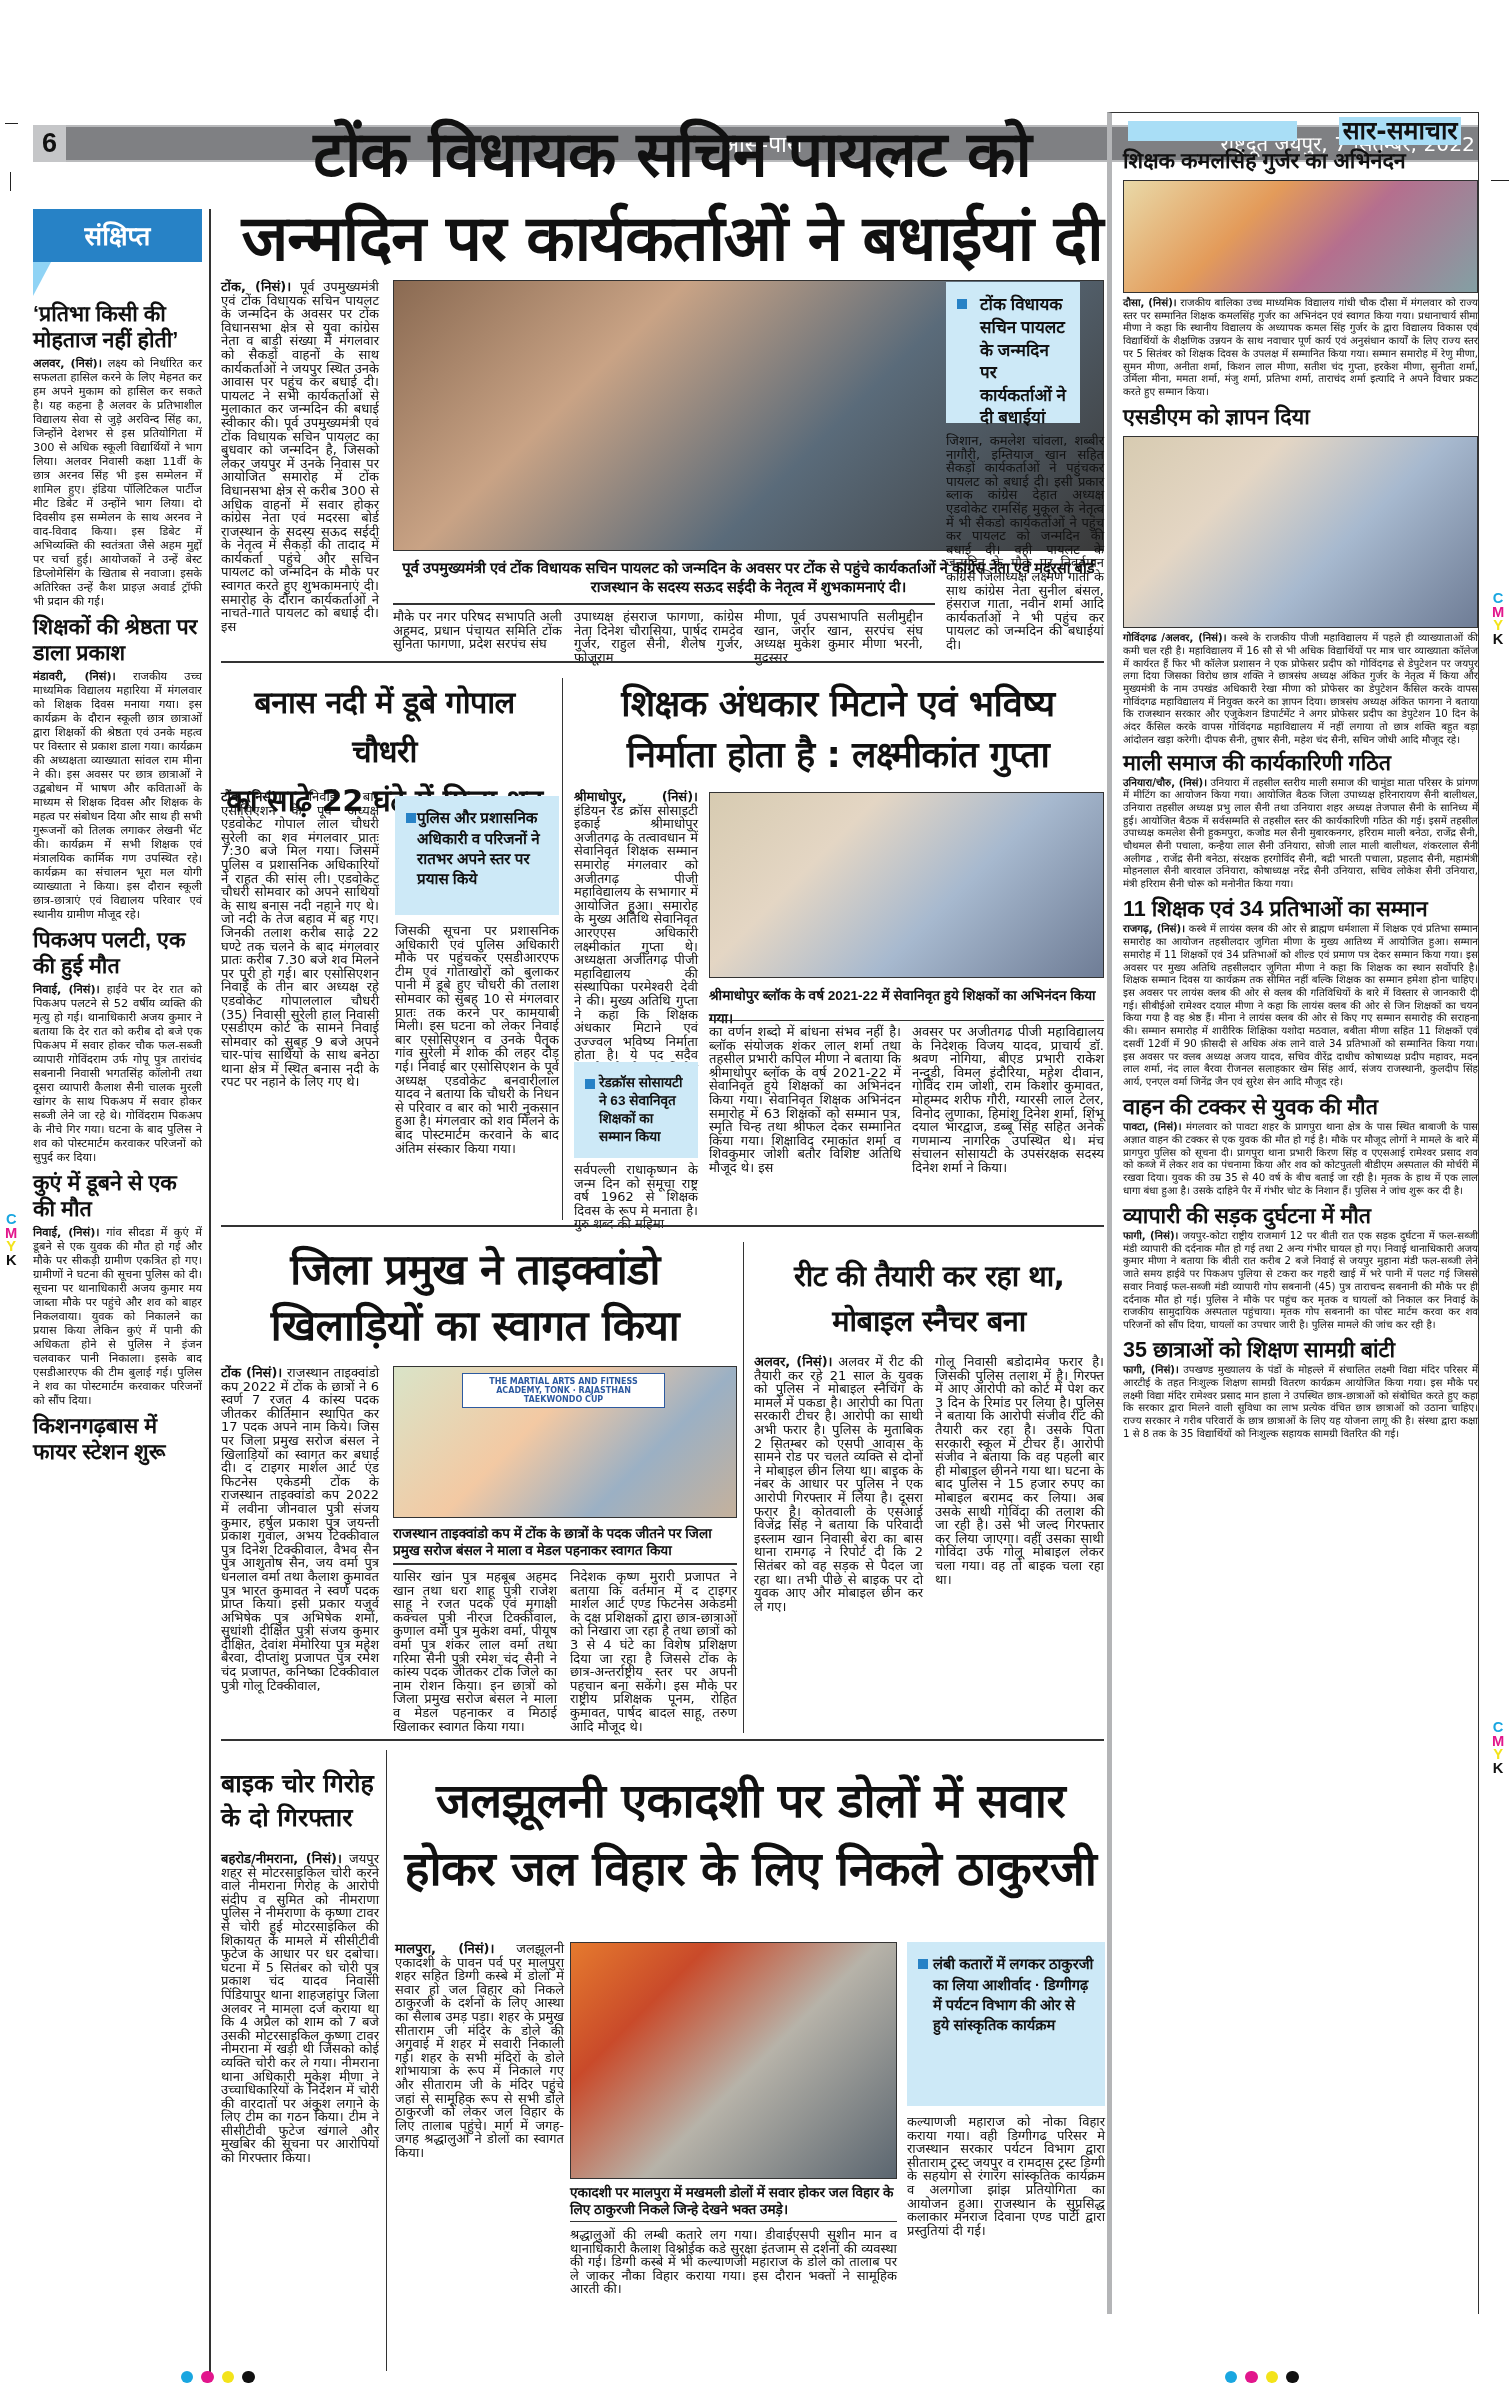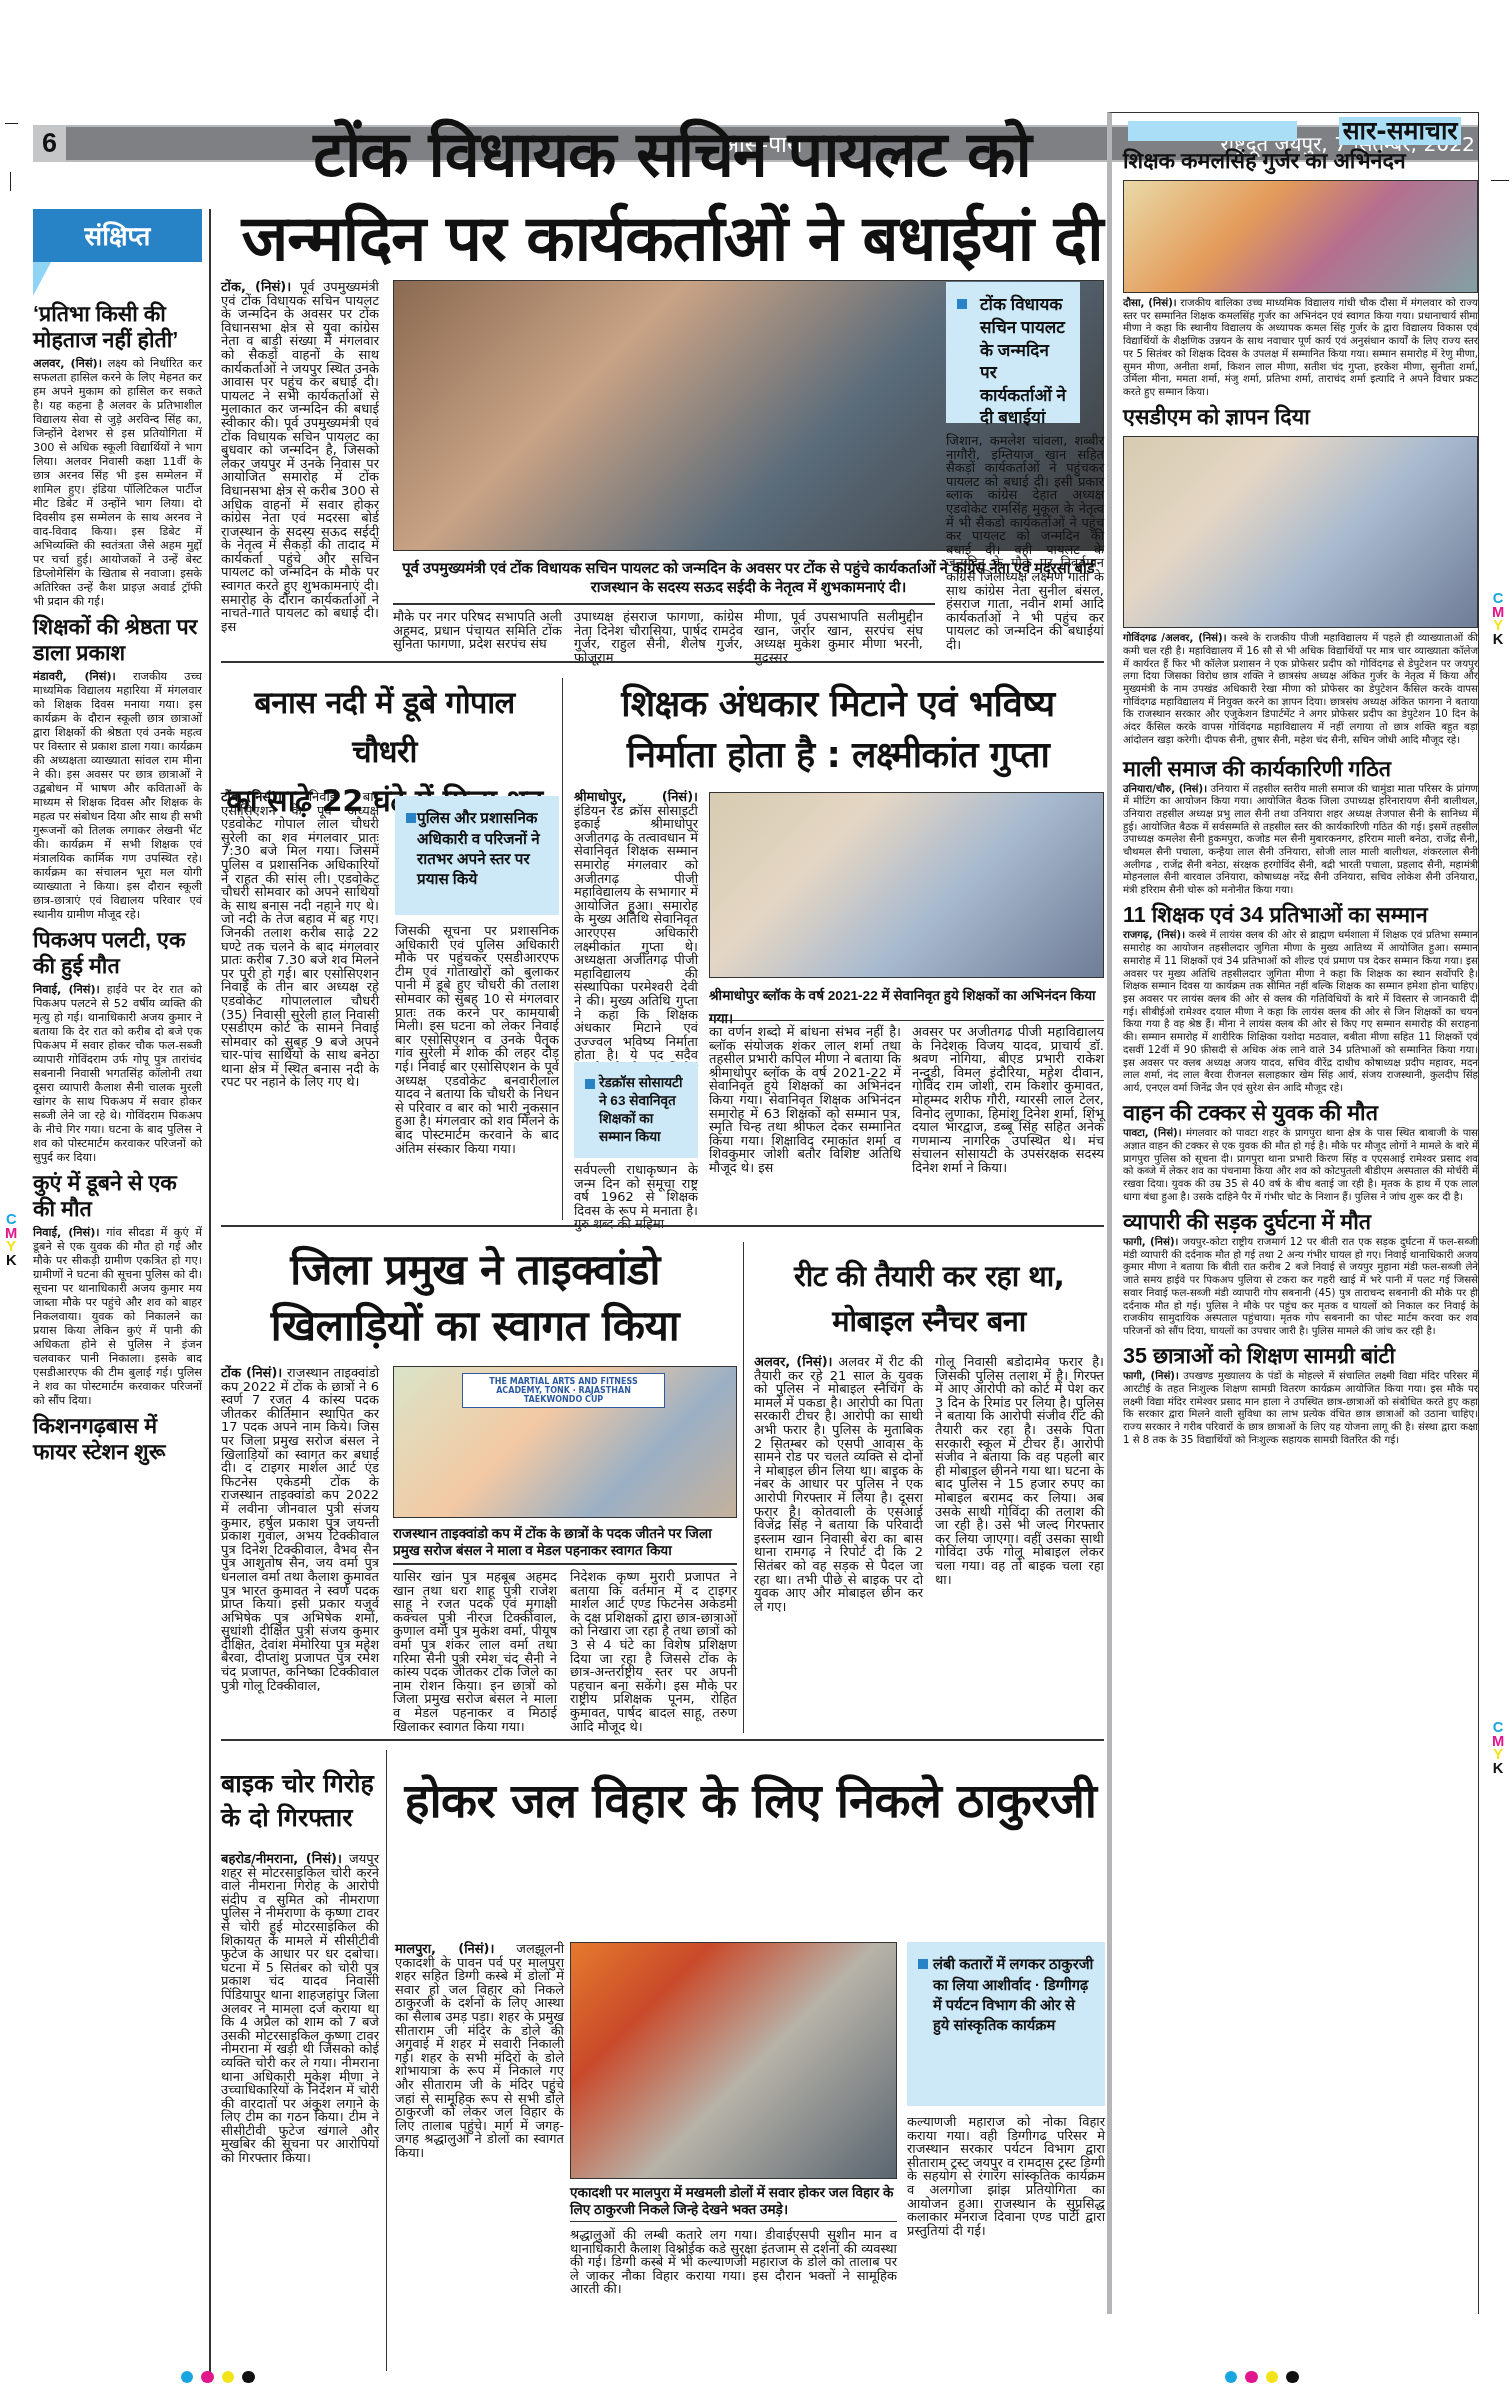--- a/index.html
+++ b/index.html
@@ -153,20 +153,21 @@
 <div class="abs hrule" style="left:221px;top:1739px;width:883px;"></div>
 
 <div class="abs" style="left:221px;top:1767px;width:158px;font-size:25px;font-weight:bold;line-height:34px;font-family:'DejaVu Sans',sans-serif;">
   <div>बाइक चोर गिरोह</div>
   <div>के दो गिरफ्तार</div>
 </div>
 <div class="abs body" style="left:221px;top:1852px;width:158px;"><b>बहरोड/नीमराना, (निसं)।</b> <span>जयपुर शहर से मोटरसाइकिल चोरी करने वाले नीमराना गिरोह के आरोपी संदीप व सुमित को नीमराणा पुलिस ने नीमराणा के कृष्णा टावर से चोरी हुई मोटरसाइकिल की शिकायत के मामले में सीसीटीवी फुटेज के आधार पर धर दबोचा। घटना में 5 सितंबर को चोरी पुत्र प्रकाश चंद यादव निवासी पिंडियापुर थाना शाहजहांपुर जिला अलवर ने मामला दर्ज कराया था कि 4 अप्रैल को शाम को 7 बजे उसकी मोटरसाइकिल कृष्णा टावर नीमराना में खड़ी थी जिसको कोई व्यक्ति चोरी कर ले गया। नीमराना थाना अधिकारी मुकेश मीणा ने उच्चाधिकारियों के निर्देशन में चोरी की वारदातों पर अंकुश लगाने के लिए टीम का गठन किया। टीम ने सीसीटीवी फुटेज खंगाले और मुखबिर की सूचना पर आरोपियों को गिरफ्तार किया।</span></div>
 <div class="abs vrule" style="left:386px;top:1750px;height:621px;width:1.1px;"></div>
 
 <div class="abs sub-head" style="left:395px;top:1767px;width:711px;font-size:47px;line-height:68px;">
+  <div>जलझूलनी एकादशी पर डोलों में सवार</div>
   <div>होकर जल विहार के लिए निकले ठाकुरजी</div>
 </div>
 <div class="abs body" style="left:395px;top:1942px;width:169px;"><b>मालपुरा, (निसं)।</b> <span>जलझूलनी एकादशी के पावन पर्व पर मालपुरा शहर सहित डिग्गी कस्बे में डोलों में सवार हो जल विहार को निकले ठाकुरजी के दर्शनों के लिए आस्था का सैलाब उमड़ पड़ा। शहर के प्रमुख सीताराम जी मंदिर के डोले की अगुवाई में शहर में सवारी निकाली गई। शहर के सभी मंदिरों के डोले शोभायात्रा के रूप में निकाले गए और सीताराम जी के मंदिर पहुंचे जहां से सामूहिक रूप से सभी डोले ठाकुरजी को लेकर जल विहार के लिए तालाब पहुंचे। मार्ग में जगह-जगह श्रद्धालुओं ने डोलों का स्वागत किया।</span></div>
 <div class="abs photo proc" style="left:570px;top:1942px;width:327px;height:237px;"></div>
 <div class="abs caption" style="left:570px;top:2184px;width:327px;font-size:13.6px;line-height:17px;">एकादशी पर मालपुरा में मखमली डोलों में सवार होकर जल विहार के लिए ठाकुरजी निकले जिन्हे देखने भक्त उमड़े।</div>
 <div class="abs hrule" style="left:570px;top:2221px;width:327px;height:1.1px;"></div>
 <div class="abs body" style="left:570px;top:2228px;width:327px;">श्रद्धालुओं की लम्बी कतारे लग गया। डीवाईएसपी सुशीन मान व थानाधिकारी कैलाश विश्नोईक कडे सुरक्षा इंतजाम से दर्शनों की व्यवस्था की गई। डिग्गी कस्बे में भी कल्याणजी महाराज के डोले को तालाब पर ले जाकर नौका विहार कराया गया। इस दौरान भक्तों ने सामूहिक आरती की।</div>
 <div class="callout" style="left:907px;top:1942px;width:198px;height:164px;padding-left:26px;">
   <div class="sq"></div>
   <div class="txt" style="font-size:14.7px;line-height:20.3px;">लंबी कतारों में लगकर ठाकुरजी का लिया आशीर्वाद · डिग्गीगढ़ में पर्यटन विभाग की ओर से हुये सांस्कृतिक कार्यक्रम</div>
@@ -182,21 +183,21 @@
   <div>
     <div class="rc-head">शिक्षक कमलसिंह गुर्जर का अभिनंदन</div>
     <div class="photo group" style="height:113px;margin:4.5px 0;"></div>
     <div class="rc-body"><b>दौसा, (निसं)।</b> <span>राजकीय बालिका उच्च माध्यमिक विद्यालय गांधी चौक दौसा में मंगलवार को राज्य स्तर पर सम्मानित शिक्षक कमलसिंह गुर्जर का अभिनंदन एवं स्वागत किया गया। प्रधानाचार्य सीमा मीणा ने कहा कि स्थानीय विद्यालय के अध्यापक कमल सिंह गुर्जर के द्वारा विद्यालय विकास एवं विद्यार्थियों के शैक्षणिक उन्नयन के साथ नवाचार पूर्ण कार्य एवं अनुसंधान कार्यों के लिए राज्य स्तर पर 5 सितंबर को शिक्षक दिवस के उपलक्ष में सम्मानित किया गया। सम्मान समारोह में रेणु मीणा, सुमन मीणा, अनीता शर्मा, किशन लाल मीणा, सतीश चंद गुप्ता, हरकेश मीणा, सुनीता शर्मा, उर्मिला मीना, ममता शर्मा, मंजु शर्मा, प्रतिभा शर्मा, ताराचंद शर्मा इत्यादि ने अपने विचार प्रकट करते हुए सम्मान किया।</span></div>
   </div>
   <div style="margin-top:5.6px;">
     <div class="rc-head">एसडीएम को ज्ञापन दिया</div>
     <div class="photo class" style="height:192px;margin:4.5px 0;"></div>
     <div class="rc-body"><b>गोविंदगढ /अलवर, (निसं)।</b> <span>कस्बे के राजकीय पीजी महाविद्यालय में पहले ही व्याख्याताओं की कमी चल रही है। महाविद्यालय में 16 सौ से भी अधिक विद्यार्थियों पर मात्र चार व्याख्याता कॉलेज में कार्यरत हैं फिर भी कॉलेज प्रशासन ने एक प्रोफेसर प्रदीप को गोविंदगढ से डेपुटेशन पर जयपुर लगा दिया जिसका विरोध छात्र शक्ति ने छात्रसंघ अध्यक्ष अंकित गुर्जर के नेतृत्व में किया और मुख्यमंत्री के नाम उपखंड अधिकारी रेखा मीणा को प्रोफेसर का डेपुटेशन कैंसिल करके वापस गोविंदगढ महाविद्यालय में नियुक्त करने का ज्ञापन दिया। छात्रसंघ अध्यक्ष अंकित फागना ने बताया कि राजस्थान सरकार और एजुकेशन डिपार्टमेंट ने अगर प्रोफेसर प्रदीप का डेपुटेशन 10 दिन के अंदर कैंसिल करके वापस गोविंदगढ महाविद्यालय में नहीं लगाया तो छात्र शक्ति बहुत बड़ा आंदोलन खड़ा करेगी। दीपक सैनी, तुषार सैनी, महेश चंद सैनी, सचिन जोधी आदि मौजूद रहे।</span></div>
   </div>
-  <div style="margin-top:9px;">
+  <div style="margin-top:3px;">
     <div class="rc-head">माली समाज की कार्यकारिणी गठित</div>
     <div class="rc-body"><b>उनियारा/चौरु, (निसं)।</b> <span>उनियारा में तहसील स्तरीय माली समाज की चामुंडा माता परिसर के प्रांगण में मीटिंग का आयोजन किया गया। आयोजित बैठक जिला उपाध्यक्ष हरिनारायण सैनी बालीथल, उनियारा तहसील अध्यक्ष प्रभु लाल सैनी तथा उनियारा शहर अध्यक्ष तेजपाल सैनी के सानिध्य में हुई। आयोजित बैठक में सर्वसम्मति से तहसील स्तर की कार्यकारिणी गठित की गई। इसमें तहसील उपाध्यक्ष कमलेश सैनी हुकमपुरा, कजोड मल सैनी मुबारकनगर, हरिराम माली बनेठा, राजेंद्र सैनी, चौथमल सैनी पचाला, कन्हैया लाल सैनी उनियारा, सोजी लाल माली बालीथल, शंकरलाल सैनी अलीगढ , राजेंद्र सैनी बनेठा, संरक्षक हरगोविंद सैनी, बद्री भारती पचाला, प्रहलाद सैनी, महामंत्री मोहनलाल सैनी बारवाल उनियारा, कोषाध्यक्ष नरेंद्र सैनी उनियारा, सचिव लोकेश सैनी उनियारा, मंत्री हरिराम सैनी चोरू को मनोनीत किया गया।</span></div>
   </div>
   <div style="margin-top:5.6px;">
     <div class="rc-head">11 शिक्षक एवं 34 प्रतिभाओं का सम्मान</div>
     <div class="rc-body"><b>राजगढ़, (निसं)।</b> <span>कस्बे में लायंस क्लब की ओर से ब्राह्मण धर्मशाला में शिक्षक एवं प्रतिभा सम्मान समारोह का आयोजन तहसीलदार जुगिता मीणा के मुख्य आतिथ्य में आयोजित हुआ। सम्मान समारोह में 11 शिक्षकों एवं 34 प्रतिभाओं को शील्ड एवं प्रमाण पत्र देकर सम्मान किया गया। इस अवसर पर मुख्य अतिथि तहसीलदार जुगिता मीणा ने कहा कि शिक्षक का स्थान सर्वोपरि है। शिक्षक सम्मान दिवस या कार्यक्रम तक सीमित नहीं बल्कि शिक्षक का सम्मान हमेशा होना चाहिए। इस अवसर पर लायंस क्लब की ओर से क्लब की गतिविधियों के बारे में विस्तार से जानकारी दी गई। सीबीईओ रामेश्वर दयाल मीणा ने कहा कि लायंस क्लब की ओर से जिन शिक्षकों का चयन किया गया है वह श्रेष्ठ हैं। मीना ने लायंस क्लब की ओर से किए गए सम्मान समारोह की सराहना की। सम्मान समारोह में शारीरिक शिक्षिका यशोदा मठवाल, बबीता मीणा सहित 11 शिक्षकों एवं दसवीं 12वीं में 90 फ़ीसदी से अधिक अंक लाने वाले 34 प्रतिभाओं को सम्मानित किया गया। इस अवसर पर क्लब अध्यक्ष अजय यादव, सचिव वीरेंद्र दाधीच कोषाध्यक्ष प्रदीप महावर, मदन लाल शर्मा, नंद लाल बैरवा रीजनल सलाहकार खेम सिंह आर्य, संजय राजस्थानी, कुलदीप सिंह आर्य, एनएल वर्मा जिनेंद्र जैन एवं सुरेश सेन आदि मौजूद रहे।</span></div>
   </div>
   <div style="margin-top:5.6px;">
     <div class="rc-head">वाहन की टक्कर से युवक की मौत</div>
     <div class="rc-body"><b>पावटा, (निसं)।</b> <span>मंगलवार को पावटा शहर के प्रागपुरा थाना क्षेत्र के पास स्थित बाबाजी के पास अज्ञात वाहन की टक्कर से एक युवक की मौत हो गई है। मौके पर मौजूद लोगों ने मामले के बारे में प्रागपुरा पुलिस को सूचना दी। प्रागपुरा थाना प्रभारी किरण सिंह व एएसआई रामेश्वर प्रसाद शव को कब्जे में लेकर शव का पंचनामा किया और शव को कोटपुतली बीडीएम अस्पताल की मोर्चरी में रखवा दिया। युवक की उम्र 35 से 40 वर्ष के बीच बताई जा रही है। मृतक के हाथ में एक लाल धागा बंधा हुआ है। उसके दाहिने पैर में गंभीर चोट के निशान हैं। पुलिस ने जांच शुरू कर दी है।</span></div>

